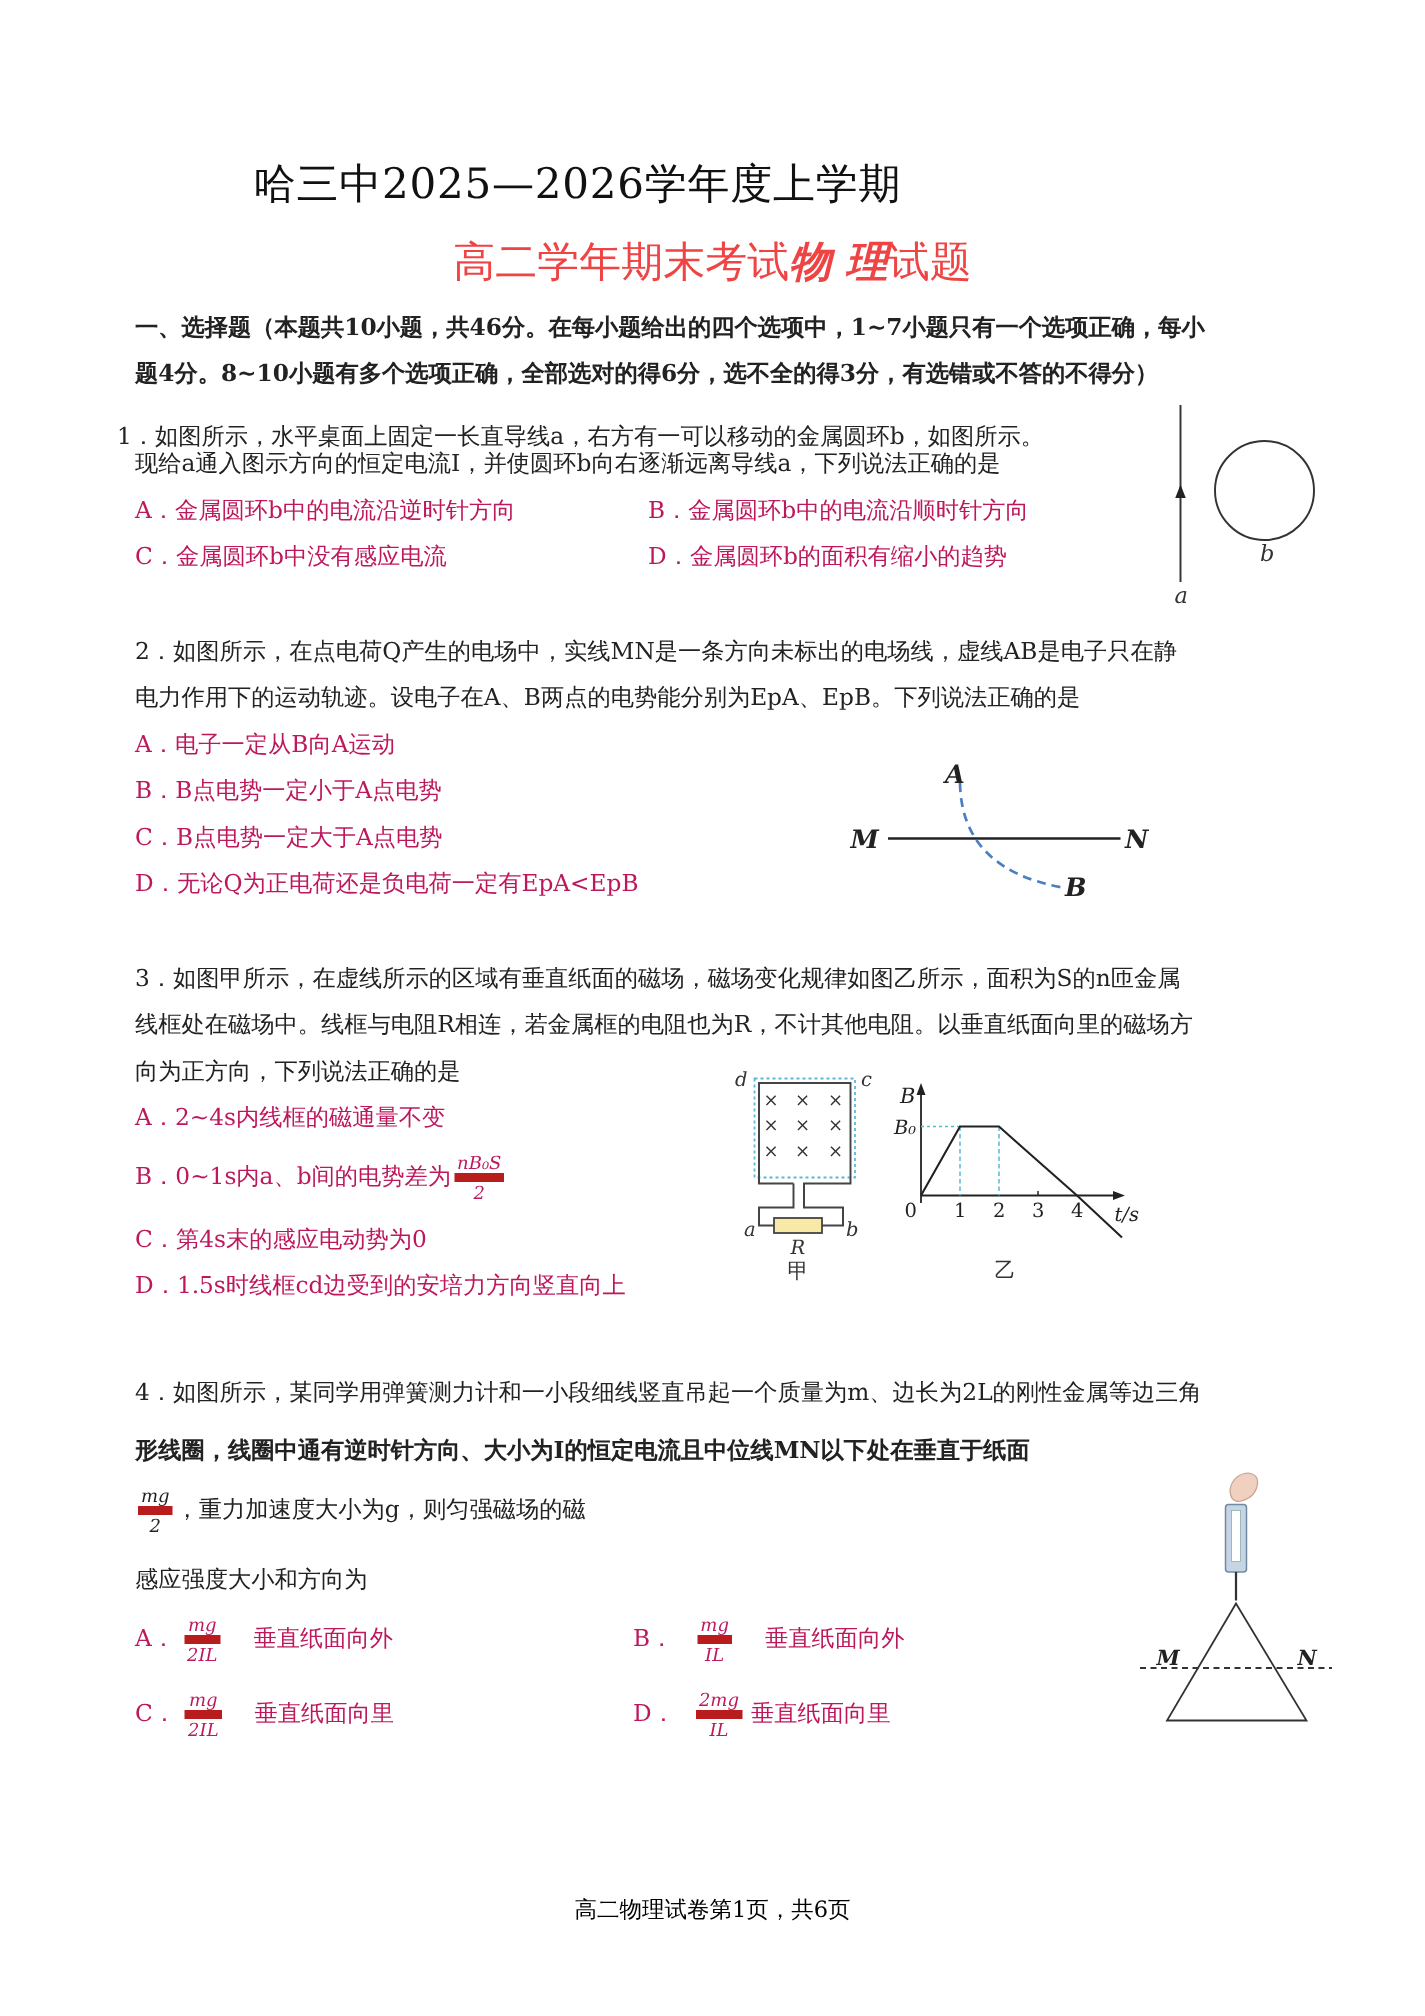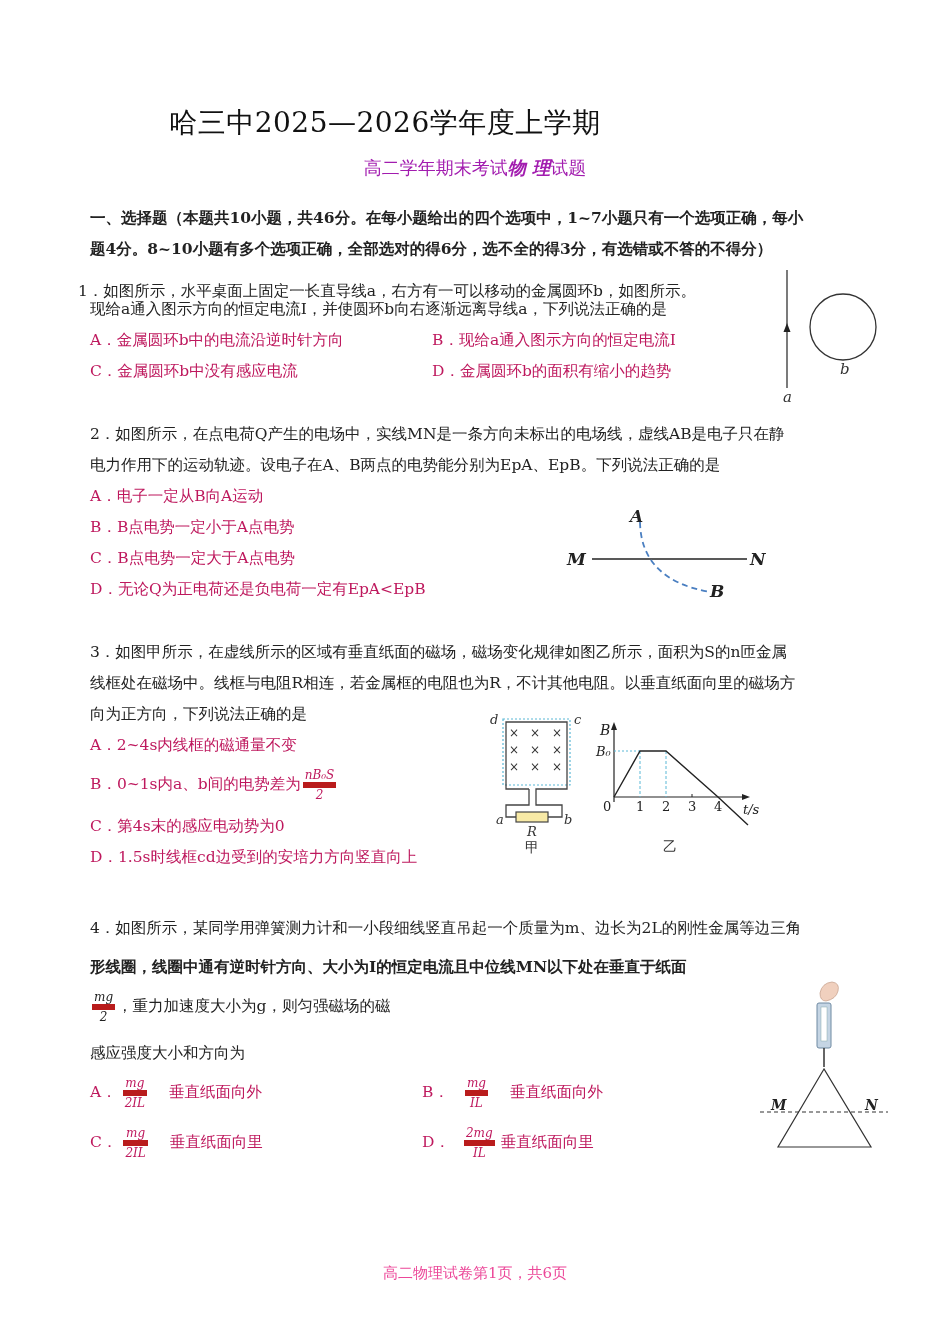--- a/index.html
+++ b/index.html
@@ -1,47 +1,47 @@
 <!DOCTYPE html>
 <html><head>
 <meta charset="utf-8">
 <style>
   html, body { margin:0; padding:0; background:#ffffff; }
   body { width:950px; height:1344px; position:relative; overflow:hidden;
          font-family:"DejaVu Serif","Liberation Serif",serif; color:#222; }
   .abs { position:absolute; }
   .title1 { left:0; width:770px; top:104px; text-align:center; font-size:28px; letter-spacing:0.5px; color:#111; }
-  .title2 { left:0; width:950px; top:156px; text-align:center; font-size:18px; color:#a21caf; }
+  .title2 { left:0; width:950px; top:156px; text-align:center; font-size:28px; color:#ef4444; }
   .title2 .bold { font-weight:bold; font-style:italic; }
   .sect { left:90px; width:780px; font-size:15.5px; font-weight:bold; line-height:31px; color:#222; }
   .line { font-size:15.5px; line-height:20px; white-space:nowrap; color:#222; }
   .opt { font-size:15.5px; white-space:nowrap; color:#be185d; }
   .frac { display:inline-block; vertical-align:middle; text-align:center; font-size:12px; line-height:14px; margin:0 2px; }
   .frac .num { display:block; border-bottom:6px solid #b91c1c; padding:0 2px; font-style:italic; }
   .frac .den { display:block; padding:0 2px; font-style:italic; }
-  .footer { left:0; width:950px; top:1264px; text-align:center; font-size:15px; color:#ec4899; }
+  .footer { left:0; width:950px; top:1264px; text-align:center; font-size:15px; color:#000000; }
   svg text { font-family:"DejaVu Serif","Liberation Serif",serif; }
 </style>
 </head>
 <body>
 
 <div class="abs title1">哈三中2025—2026学年度上学期</div>
 <div class="abs title2">
   <span>高二学年期末考试</span><span class="bold">物 理</span><span>试题</span>
 </div>
 
 <div class="abs sect" style="top:202px;">
   <div>一、选择题（本题共10小题，共46分。在每小题给出的四个选项中，1~7小题只有一个选项正确，每小</div>
   <div>题4分。8~10小题有多个选项正确，全部选对的得6分，选不全的得3分，有选错或不答的不得分）</div>
 </div>
 
 <div class="abs line" style="left:78px; top:268px;margin-top:13px;">1．如图所示，水平桌面上固定一长直导线a，右方有一可以移动的金属圆环b，如图所示。</div>
 <div class="abs line" style="left:90px; top:299px;">现给a通入图示方向的恒定电流I，并使圆环b向右逐渐远离导线a，下列说法正确的是</div>
 <div class="abs opt" style="left:90px; top:330px;">A．金属圆环b中的电流沿逆时针方向</div>
-<div class="abs opt" style="left:432px; top:330px;">B．现给a通入图示方向的恒定电流I</div>
+<div class="abs opt" style="left:432px; top:330px;">B．金属圆环b中的电流沿顺时针方向</div>
 <div class="abs opt" style="left:90px; top:361px;">C．金属圆环b中没有感应电流</div>
 <div class="abs opt" style="left:432px; top:361px;">D．金属圆环b的面积有缩小的趋势</div>
 
 <svg class="abs" style="left:770px; top:260px;" width="130" height="150">
   <line x1="17" y1="10" x2="17" y2="128" stroke="#333" stroke-width="1.3"></line>
   <polygon points="17,63 13.5,72 20.5,72" fill="#222"></polygon>
   <circle cx="73" cy="67" r="33" fill="none" stroke="#333" stroke-width="1.3"></circle>
   <text x="13" y="142" font-size="15" font-style="italic" fill="#333">a</text>
   <text x="70" y="114" font-size="15" font-style="italic" fill="#333">b</text>
 </svg>

